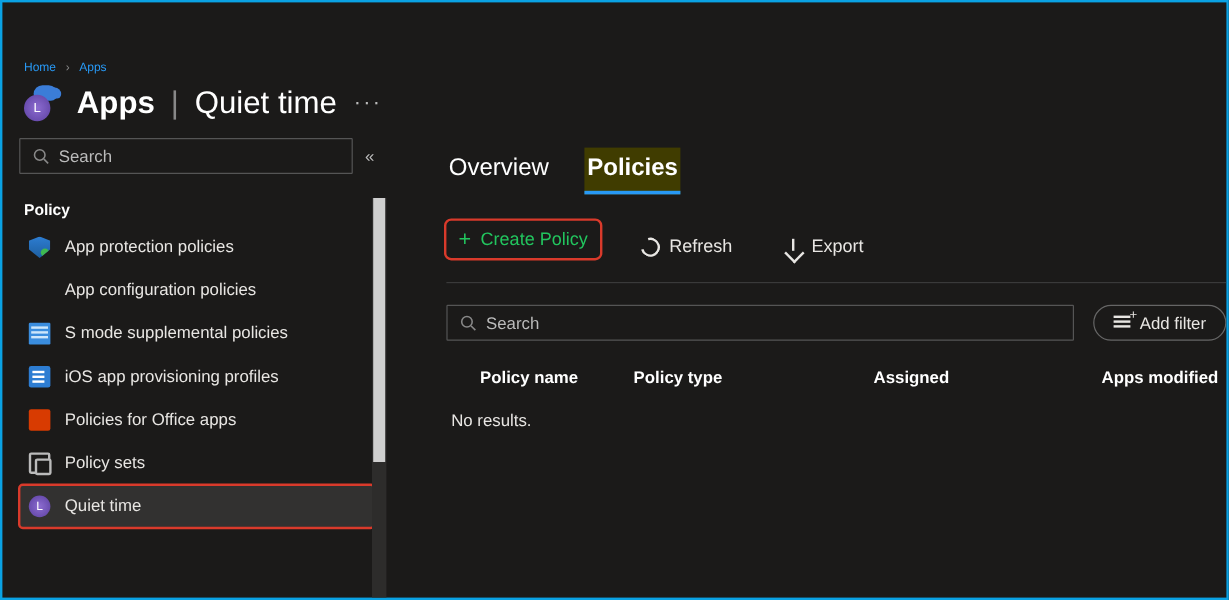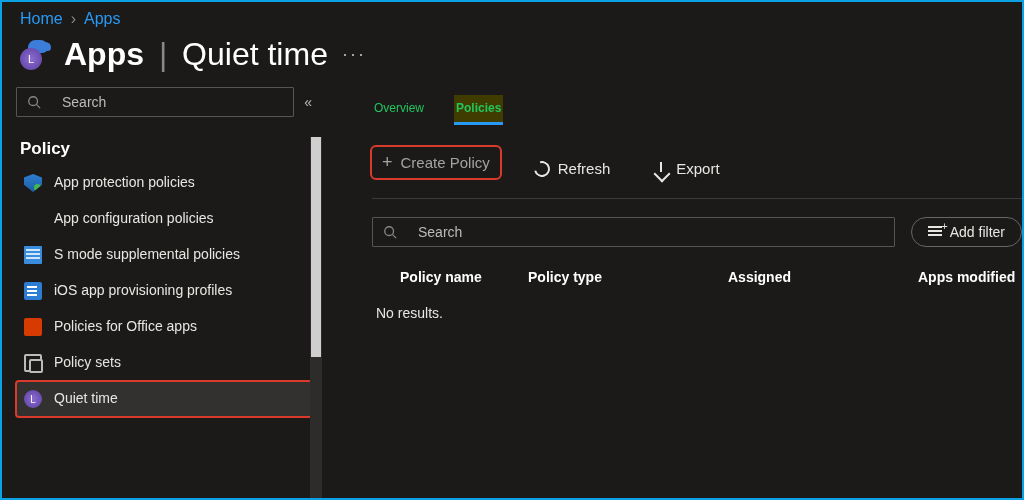--- a/index.html
+++ b/index.html
@@ -10,21 +10,22 @@
     font-size: 14px;
     width: 1024px;
     height: 500px;
     overflow: hidden;
     border: 2px solid #0aa2e4;
   }
   .breadcrumb {
     display: flex;
     gap: 8px;
     padding: 8px 18px 4px 18px;
-    font-size: 16px;
+    font-size: 10px;
+    margin-top: 41px;
   }
   .breadcrumb a { color: #2899f5; text-decoration: none; cursor: pointer; }
   .breadcrumb .sep { color: #888; }
   .title-row {
     display: flex;
     align-items: center;
     gap: 14px;
     padding: 4px 18px 14px 18px;
   }
   .title-icon {
@@ -36,21 +37,21 @@
     box-shadow: 5px 0 0 -2px #3b7dd8;
   }
   .title-icon .clock {
     position: absolute; bottom: 0; left: 0; width: 22px; height: 22px;
     background: radial-gradient(circle at 50% 50%, #8c6cd0 0%, #5b3fa0 100%);
     border-radius: 50%;
     display:flex; align-items:center; justify-content:center;
     color:#fff; font-size:11px;
   }
   .page-title {
-    font-size: 32px; font-weight: 600; color: #fff;
+    font-size: 26px; font-weight: 600; color: #fff;
   }
   .page-title .sep { font-weight: 300; color: #888; margin: 0 6px; }
   .page-title .sub { font-weight: 400; }
   .ellipsis { color: #bbb; font-size: 18px; letter-spacing: 2px; cursor: pointer; }
 
   .layout { display: flex; height: calc(100% - 90px); }
 
   .sidebar {
     width: 320px; padding: 0 10px 0 14px; position: relative;
     display:flex; flex-direction:column;
@@ -60,27 +61,27 @@
     background: #2d2c2b;
   }
   .sidebar-scroll-thumb {
     position: absolute; left: 1px; top: 0; width: 10px; height: 220px;
     background: #cfcfcf; border-radius: 0;
   }
   .sidebar-search-row {
     display:flex; align-items:center; gap:10px; margin-bottom:14px;
   }
   .search-input {
-    flex: 1; display: flex; align-items: center; gap: 21px;
+    flex: 1; display: flex; align-items: center; gap: 8px;
     border: 1px solid #555; padding: 6px 10px; background: transparent;
     color: #bbb; border-radius:1px; cursor:text;
   }
   .collapse-btn { color:#bbb; font-size:14px; cursor:pointer; }
   .section-head {
-    font-weight: 600; color: #fff; font-size: 17px; margin: 8px 0 6px 4px;
+    font-weight: 600; color: #fff; font-size: 13px; margin: 8px 0 6px 4px;
   }
   .nav-item {
     display: flex; align-items: flex-start; gap: 12px;
     padding: 9px 8px; cursor: pointer; border-radius: 2px;
     color: #e8e6e3;
   }
   .nav-item.selected { background: #323130; }
   .nav-item .ic { width: 18px; height: 18px; display:flex; align-items:center; justify-content:center; }
   .highlight-red { outline: 2px solid #d93a2b; outline-offset: -1px; border-radius:3px; }
 
@@ -95,27 +96,27 @@
   .ic-smode::before{content:"";position:absolute;left:2px;top:3px;right:2px;height:2px;background:#cde6fb;box-shadow:0 4px 0 #cde6fb,0 8px 0 #cde6fb;}
   .ic-office { background:#d83b01; border-radius:2px; display:flex;align-items:center;justify-content:center;color:#fff;font-size:9px;font-weight:600;}
   .ic-sets { border:2px solid #bbb; border-radius:2px; position:relative;}
   .ic-sets::after{content:"";position:absolute;right:-3px;bottom:-3px;width:10px;height:10px;border:2px solid #bbb;background:#1b1a19;border-radius:2px;}
   .ic-quiet { width:18px;height:18px;border-radius:50%;background:radial-gradient(circle,#8c6cd0,#5b3fa0);display:flex;align-items:center;justify-content:center;color:#fff;font-size:10px;}
 
   .main {
     flex: 1; padding: 0 0 0 50px; overflow:hidden;
   }
   .tabs { display:flex; gap:28px; padding: 8px 0 0 0; }
-  .tab { padding: 6px 2px 10px 2px; font-size:12px; color:#22c55e; cursor:pointer; position:relative;}
+  .tab { padding: 6px 2px 10px 2px; font-size:20px; color:#ffffff; cursor:pointer; position:relative;}
   .tab.active { font-weight:600; }
   .tab.active::after{content:"";position:absolute;left:0;right:0;bottom:0;height:3px;background:#2899f5;}
   .tab.hl { background: #403c00; outline: 0; }
 
   .toolbar { display:flex; gap:24px; align-items:center; padding: 18px 0 16px 0; border-bottom:1px solid #3a3a3a;}
-  .tool-btn { display:flex; align-items:center; gap:8px; color:#a3a3a3; cursor:pointer; font-size:15px; padding:5px 10px;}
+  .tool-btn { display:flex; align-items:center; gap:8px; color:#22c55e; cursor:pointer; font-size:15px; padding:5px 10px;}
   .tool-btn.plain { color:#e8e6e3;margin-top:12px; }
   .btn-hl { outline:2px solid #d93a2b; border-radius:4px; }
   .plus-ic::before{content:"+"; font-size:18px; font-weight:400;}
   .refresh-ic{width:16px;height:16px;border:2px solid #e8e6e3;border-radius:50%;border-left-color:transparent;transform:rotate(30deg);}
   .export-ic{width:14px;height:14px;position:relative;}
   .export-ic::before{content:"";position:absolute;left:6px;top:0;width:2px;height:10px;background:#e8e6e3;}
   .export-ic::after{content:"";position:absolute;left:2px;top:6px;width:10px;height:10px;border-left:2px solid #e8e6e3;border-bottom:2px solid #e8e6e3;transform:rotate(-45deg);}
 
   .filter-row{display:flex; gap:16px; align-items:center; padding:18px 0 14px 0;}
   .main-search{width:250px;}

